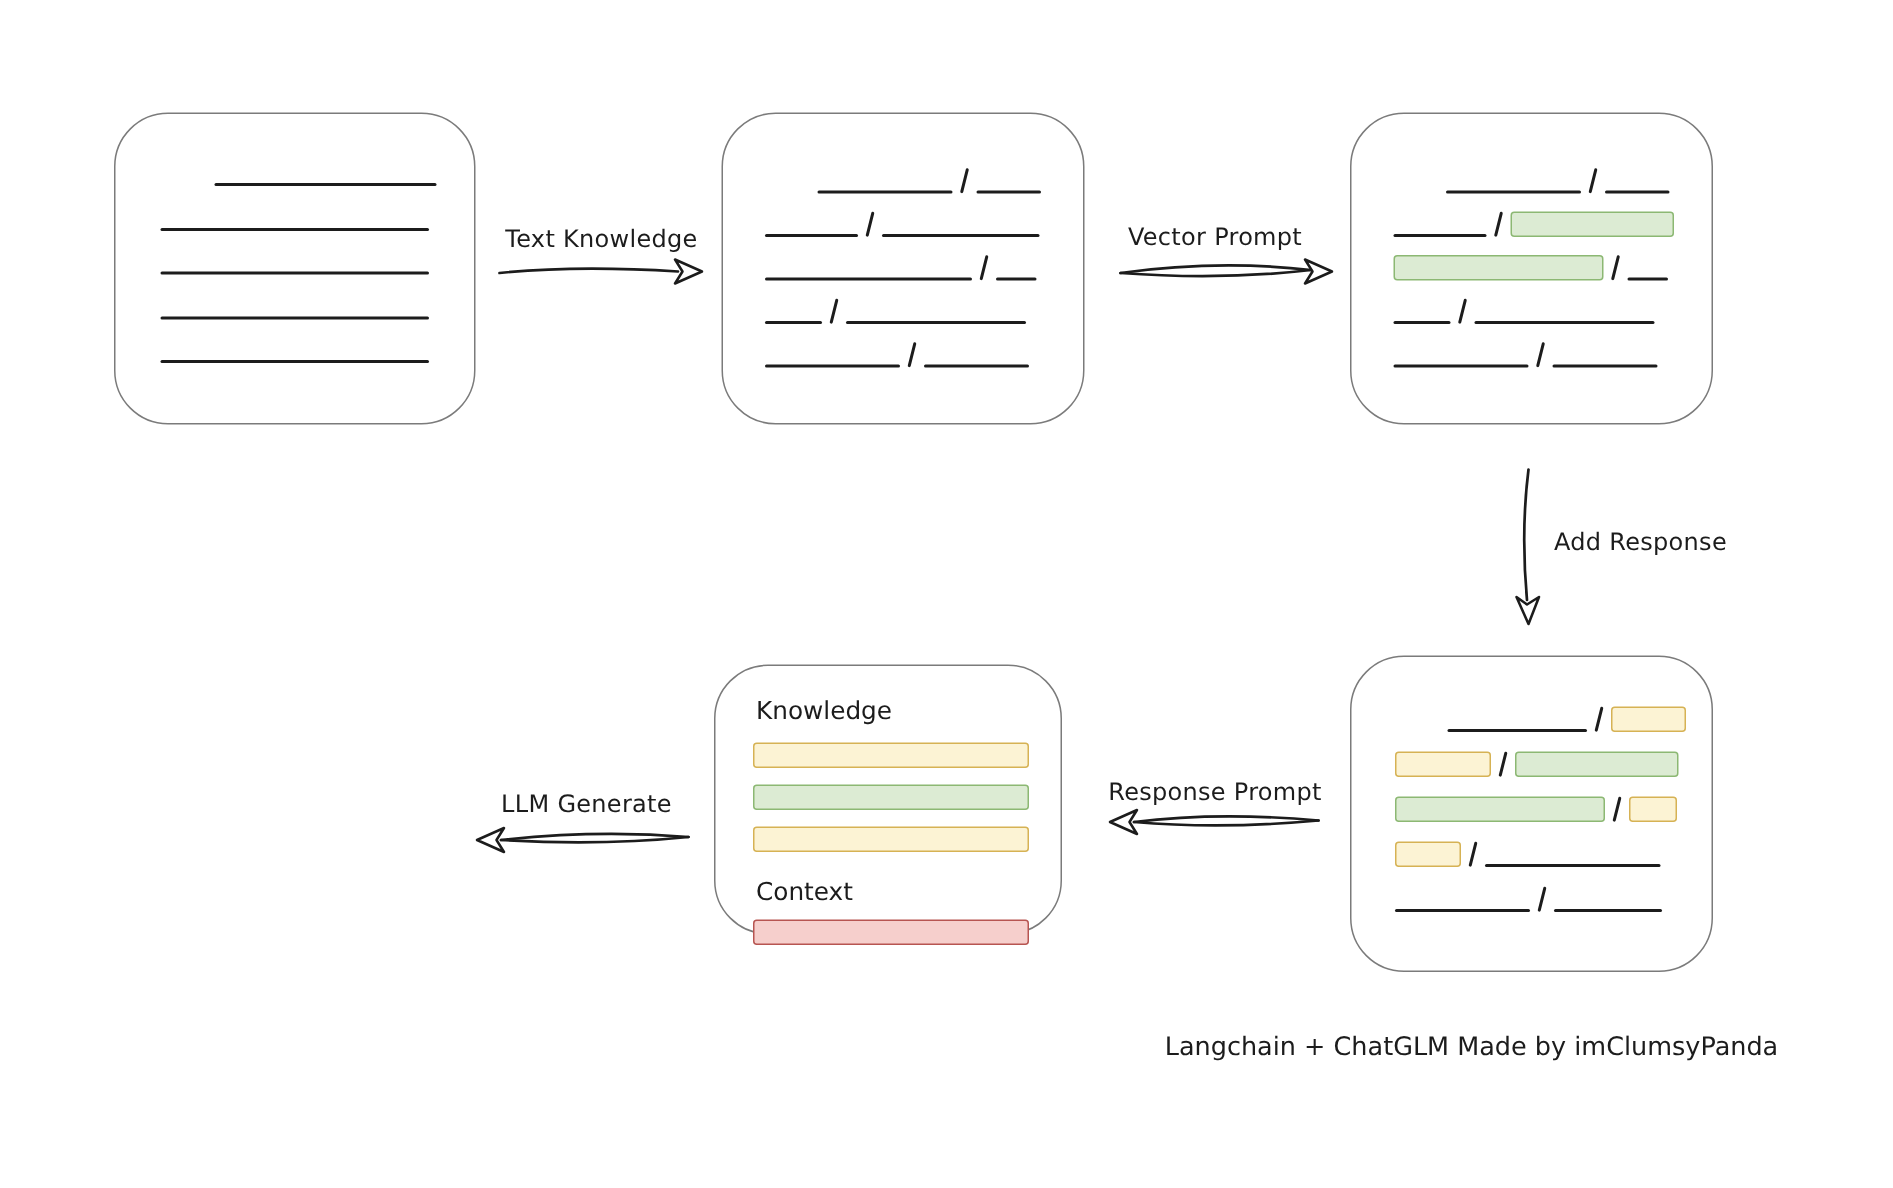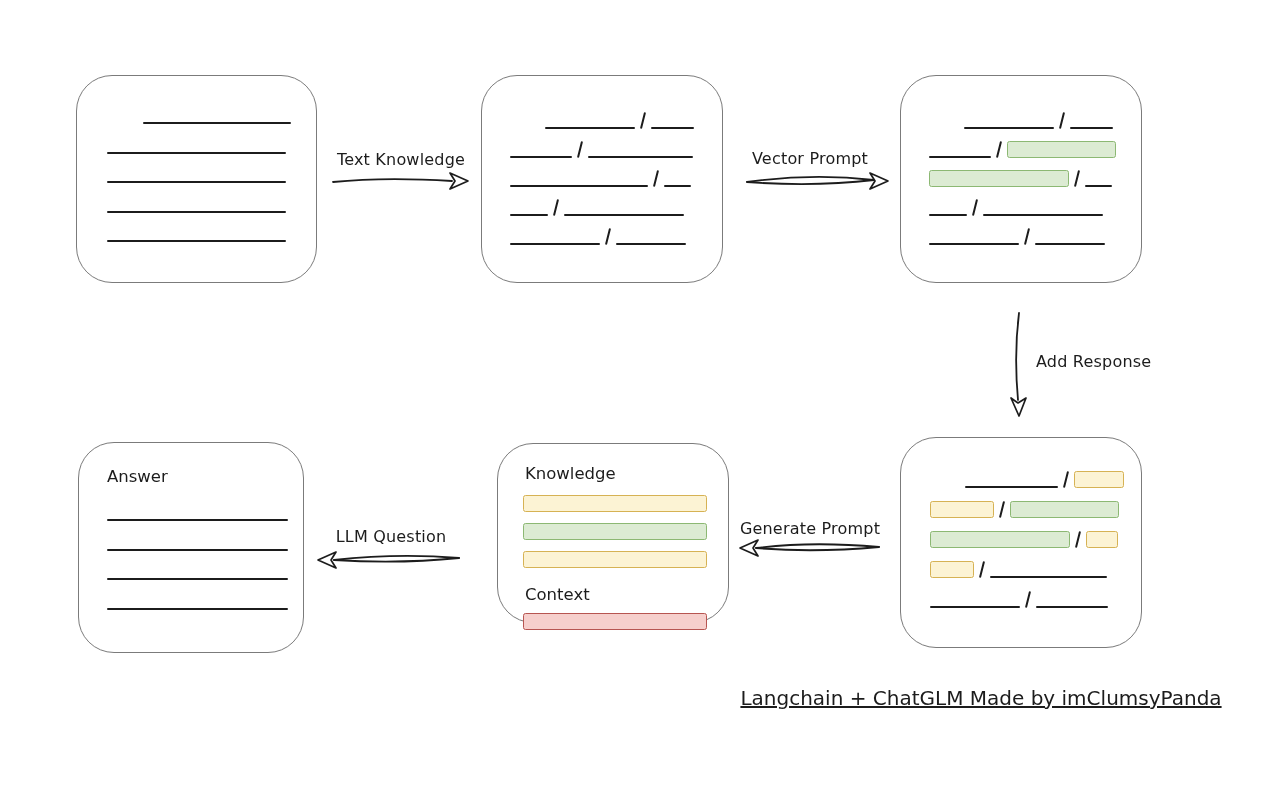--- a/index.html
+++ b/index.html
@@ -36,23 +36,22 @@
   .bar.red    { background:var(--red-fill,#f6cfcc);    border-color:var(--red-border,#b75551); }
   .bars { position:absolute; }
   .bars .bar { width:182px; margin-bottom:11px; }
   .label {
     position:absolute; font-size:16px; letter-spacing:0.2px; white-space:nowrap;
     transform:translate(-50%,-50%);
   }
   .label.left-anchor { transform:translate(0,-50%); }
   .inbox-label { position:absolute; font-size:16.5px; white-space:nowrap; }
   .credit {
-    position:absolute; font-size:20px; white-space:nowrap;
+    position:absolute; font-size:17px; white-space:nowrap;
     transform:translate(-50%,-50%);
-    text-decoration:underline;
   }
   svg.arrows { position:absolute; inset:0; width:1262px; height:792px; }
   svg.arrows path {
     fill:none; stroke:var(--ink,#1c1c1c); stroke-width:1.8; stroke-linecap:round;
   }
   svg.arrows polygon {
     fill:#ffffff; stroke:var(--ink,#1c1c1c); stroke-width:1.7; stroke-linejoin:round;
   }
 </style>
 </head>
@@ -82,22 +81,22 @@
     <g>
       <path d="M459 558 Q 398 553, 334 560"></path>
       <path d="M459 558 Q 400 564, 334 560"></path>
       <polygon points="336,552 318,560 336,568 331,560"></polygon>
     </g>
   </svg>
 
   <div class="label" style="left:401px;top:159px">Text Knowledge</div>
   <div class="label" style="left:810px;top:158px">Vector Prompt</div>
   <div class="label left-anchor" style="left:1036px;top:361px">Add Response</div>
-  <div class="label" style="left:810px;top:528px">Generate Prompt</div>
-  <div class="label" style="left:391px;top:536px">LLM Question</div>
+  <div class="label" style="left:810px;top:528px">Response Prompt</div>
+  <div class="label" style="left:391px;top:536px">LLM Generate</div>
 
   <div class="box" style="left:76px;top:75px;width:241px;height:208px">
     <div class="rows rows-a">
         <div class="row">
           <div class="space" style="width: 31px;"></div>
           <div class="seg" style="width: 148px;"></div>
         </div>
         <div class="row">
           <div class="seg" style="width: 179px;"></div>
         </div>
@@ -199,46 +198,29 @@
           <div class="seg" style="width: 117px;"></div>
         </div>
         <div class="row">
           <div class="seg" style="width: 90px;"></div>
           <div class="slash"></div>
           <div class="seg" style="width: 72px;"></div>
         </div>
       </div>
   </div>
 
-  <div class="box" style="left:497px;top:443px;width:232px;height:180px">
+  <div class="box" style="left:476px;top:443px;width:232px;height:180px">
     <div class="inbox-label" style="left:27px;top:20px">Knowledge</div>
     <div class="bars" style="left:25px;top:51px">
         <div class="bar yellow"></div>
         <div class="bar green"></div>
         <div class="bar yellow"></div>
       </div>
     <div class="inbox-label" style="left:27px;top:141px">Context</div>
     <div class="bars" style="left:25px;top:169px">
         <div class="bar red"></div>
       </div>
   </div>
 
-  <div class="box" style="left:78px;top:442px;width:226px;height:211px">
-    <div class="inbox-label" style="left:28px;top:24px">Answer</div>
-    <div class="rows rows-d">
-        <div class="row">
-          <div class="seg" style="width: 181px;"></div>
-        </div>
-        <div class="row">
-          <div class="seg" style="width: 181px;"></div>
-        </div>
-        <div class="row">
-          <div class="seg" style="width: 181px;"></div>
-        </div>
-        <div class="row">
-          <div class="seg" style="width: 181px;"></div>
-        </div>
-      </div>
-  </div>
 
   <div class="credit" style="left:981px;top:698px">Langchain + ChatGLM Made by imClumsyPanda</div>
 
 </div>
 
 </body></html>

